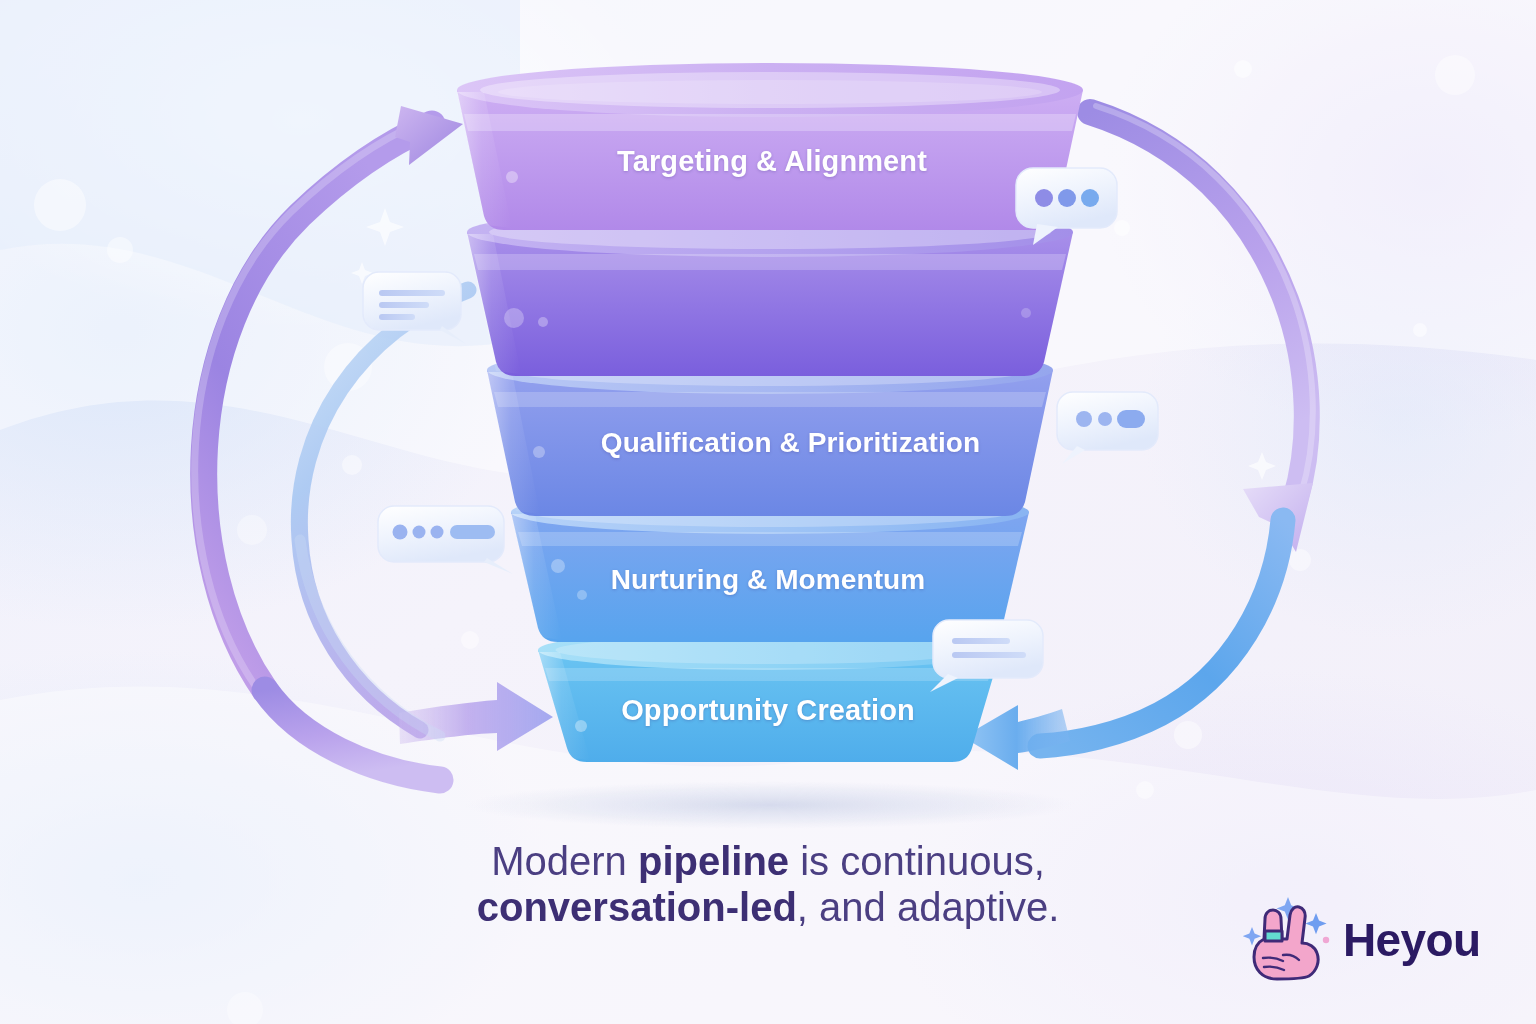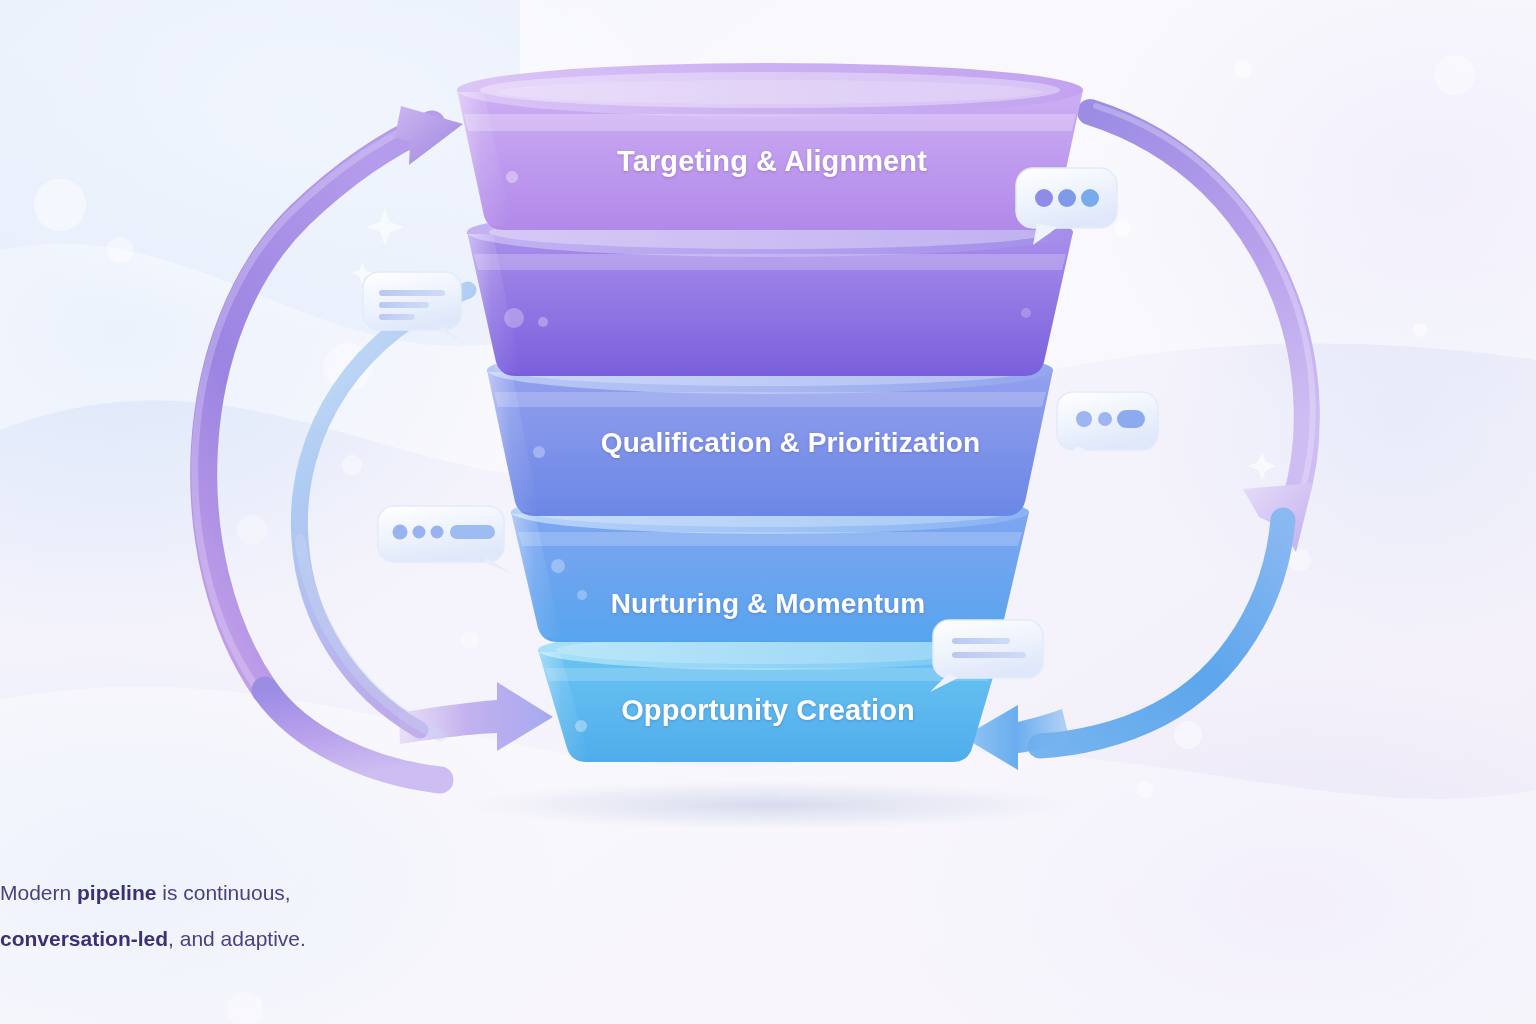--- a/index.html
+++ b/index.html
@@ -24,26 +24,25 @@
     text-shadow:0 1px 3px rgba(60,50,130,.28);
     pointer-events:none;
     white-space:nowrap;
   }
 
   
   #caption {
     position:absolute;
     left:0; right:0;
     top:838px;
-    text-align:left;
-    font-size:21px;
+    text-align:center;
+    font-size:40px;
     line-height:46px;
     color:#4b3f82;
     font-weight:400;
-    margin-top:32px;
   }
   #caption b { font-weight:700; color:#3d2f74; }
 
   
   #logo {
     position:absolute;
     left:1243px; top:895px;
     display:flex;
     align-items:center;
     gap:10px;
@@ -321,21 +320,21 @@
         <ellipse cx="770" cy="90" rx="290" ry="18" fill="#ffffff" opacity=".34"></ellipse>
         <ellipse cx="770" cy="92" rx="272" ry="12" fill="#ffffff" opacity=".16"></ellipse>
         <path d="M464 114 L1076 114 L1072 131 L468 131 Z" fill="#ffffff" opacity=".25"></path>
         <path d="M457 92 L484 92 L512 228 L486 225 Z" fill="url(#sheen)"></path>
         <circle cx="512" cy="177" r="6" fill="#ffffff" opacity=".35"></circle>
       </g>
     </svg>
 
     <div class="funnel-label" style="top:145px; font-size:29px;padding-left:8px;">Targeting &amp; Alignment</div>
     <div class="funnel-label" style="top:427px; font-size:28px;padding-left:45px;">Qualification &amp; Prioritization</div>
-    <div class="funnel-label" style="top:564px; font-size:28px;margin-top:24px;">Nurturing &amp; Momentum</div>
+    <div class="funnel-label" style="top:564px; font-size:28px;">Nurturing &amp; Momentum</div>
     <div class="funnel-label" style="top:694px; font-size:29px;">Opportunity Creation</div>
   </div>
 
   <div class="layer">
     <svg class="svgfull" viewBox="0 0 1536 1024" xmlns="http://www.w3.org/2000/svg">
       <defs>
         <linearGradient id="bubFill" x1="0" y1="0" x2="0.4" y2="1">
           <stop offset="0%" stop-color="#ffffff"></stop>
           <stop offset="55%" stop-color="#eef3fd"></stop>
           <stop offset="100%" stop-color="#dfe8fa"></stop>
@@ -393,14 +392,40 @@
         <rect x="952" y="638" width="58" height="6" rx="3" fill="url(#lineG)"></rect>
         <rect x="952" y="652" width="74" height="6" rx="3" fill="url(#lineG)"></rect>
       </g>
     </svg>
   </div>
 
   <div id="caption">
     <span>Modern </span><b>pipeline</b><span> is continuous,</span><br><b>conversation-led</b><span>, and adaptive.</span>
   </div>
 
+  <div id="logo">
+    <span style="display:block;">
+      <svg width="90" height="86" viewBox="0 0 90 86" xmlns="http://www.w3.org/2000/svg">
+        <g fill="#8ea7f0">
+          <path d="M45 2 l3.2 8.2 8.2 3.2 -8.2 3.2 -3.2 8.2 -3.2 -8.2 -8.2 -3.2 8.2 -3.2z" fill="#7fa6f2"></path>
+          <path d="M73 18 l3 7.6 7.6 3 -7.6 3 -3 7.6 -3 -7.6 -7.6 -3 7.6 -3z" fill="#6f9df0"></path>
+          <path d="M9 32 l2.6 6.6 6.6 2.6 -6.6 2.6 -2.6 6.6 -2.6 -6.6 -6.6 -2.6 6.6 -2.6z" fill="#7fa6f2"></path>
+          <circle cx="83" cy="45" r="3.2" fill="#f0a7d4"></circle>
+        </g>
+        <g stroke="#3f2a78" stroke-width="3" stroke-linejoin="round" stroke-linecap="round">
+          <path d="M34 84 C 19 84 11 74 11 62 C 11 53 15 47 21 44
+                   L22 24 C 22 18 26 15 30 15 C 34 15 38 18 38 24
+                   L39 44 L44 44 L47 20 C 48 14 52 11 56 12
+                   C 60 13 63 17 62 23 L59 48
+                   C 66 48 72 52 74 58 C 77 66 74 76 66 81
+                   C 60 84 48 84 34 84 Z" fill="#f3a6cb"></path>
+          <path d="M22 36 L39 36 L39 46 L22 46 Z" fill="#63dbd0" stroke="none"></path>
+          <path d="M22 36 L39 36 L39 46 L22 46 Z" fill="none"></path>
+          <path d="M20 63 C 27 62 34 63 40 66" fill="none" stroke-width="2.4"></path>
+          <path d="M21 72 C 28 71 35 72 41 75" fill="none" stroke-width="2.4"></path>
+          <path d="M40 60 C 46 59 52 61 56 65" fill="none" stroke-width="2.4"></path>
+        </g>
+      </svg>
+    </span>
+    <span id="logo-text">Heyou</span>
+  </div>
 
 </div>
 
 </body></html>

